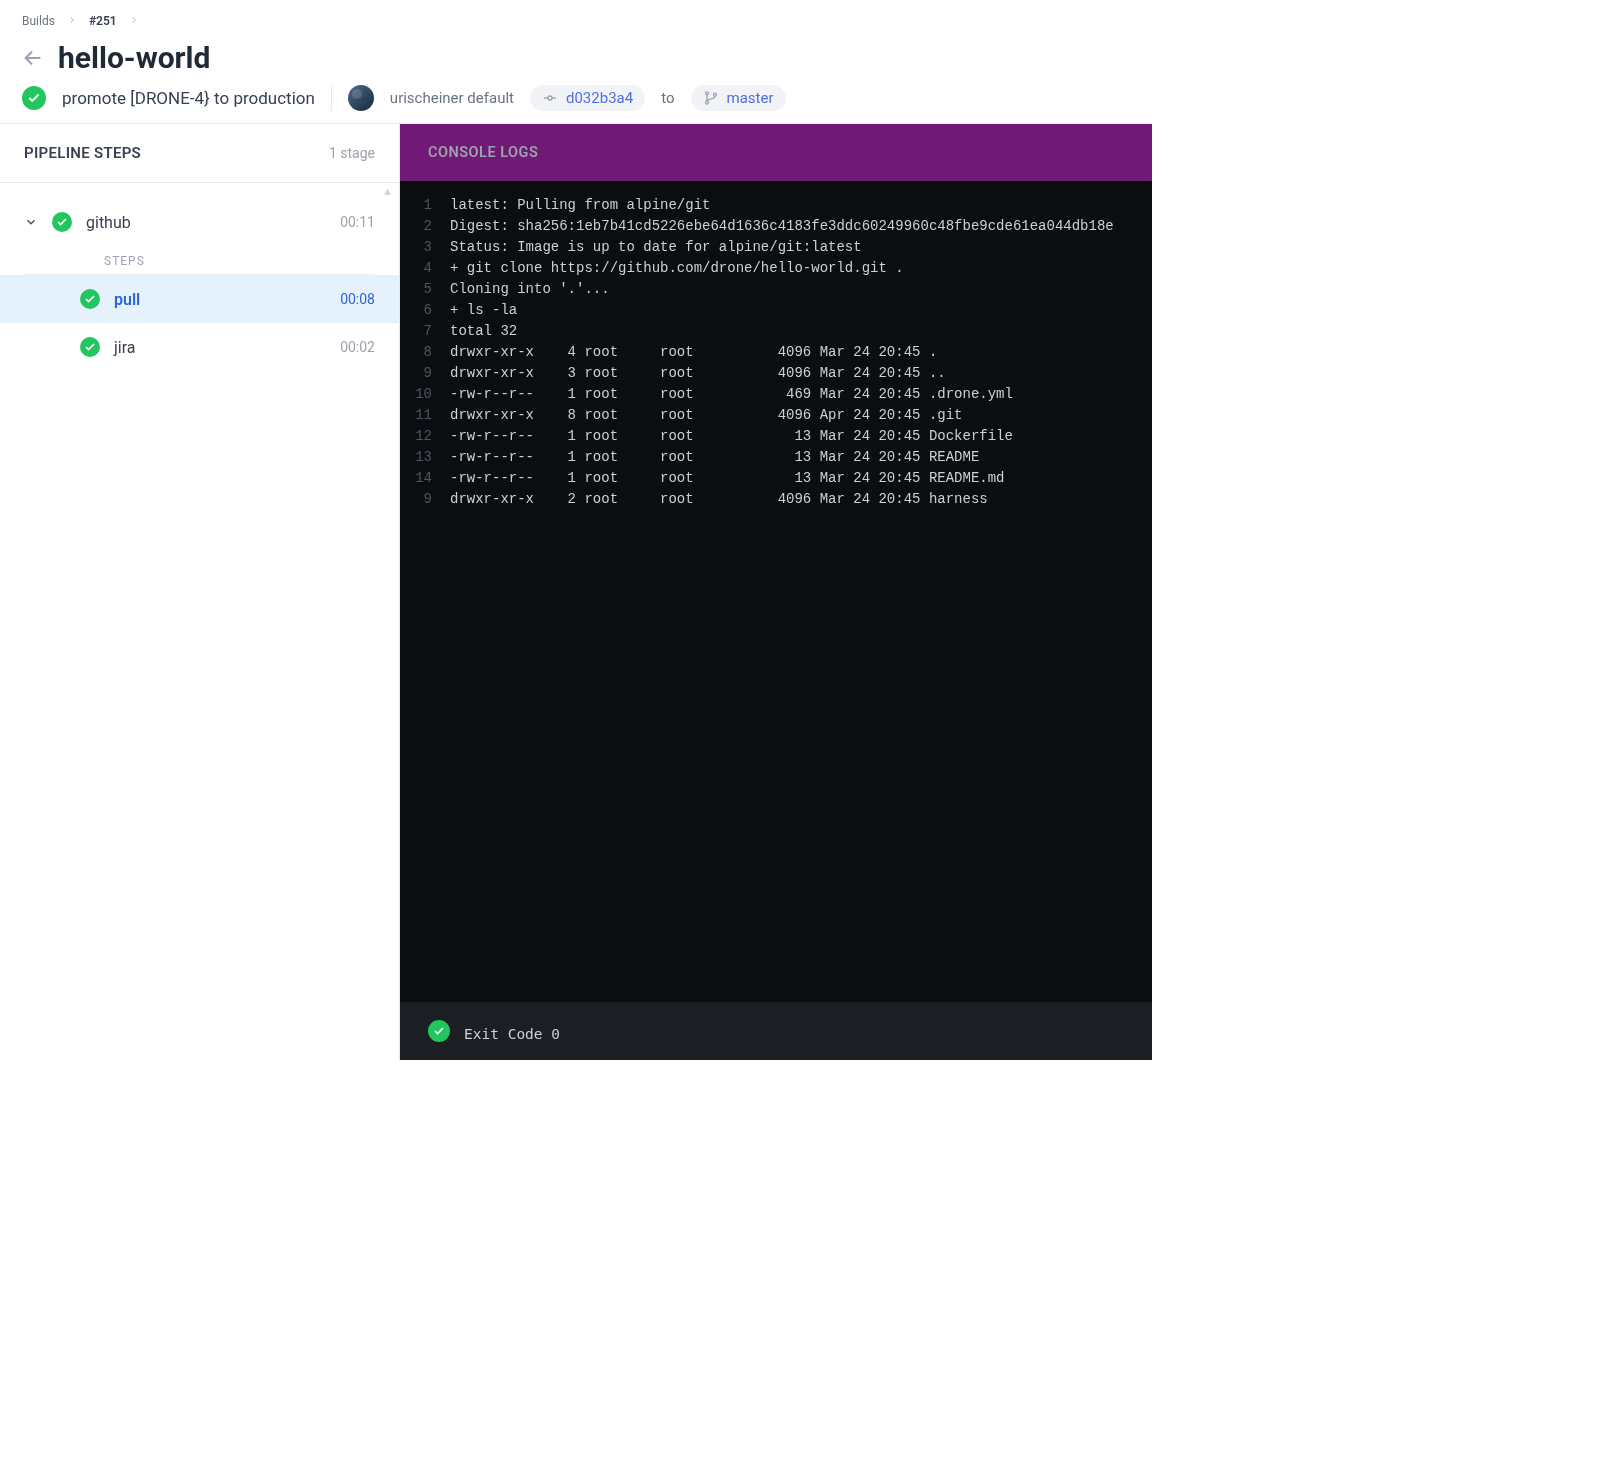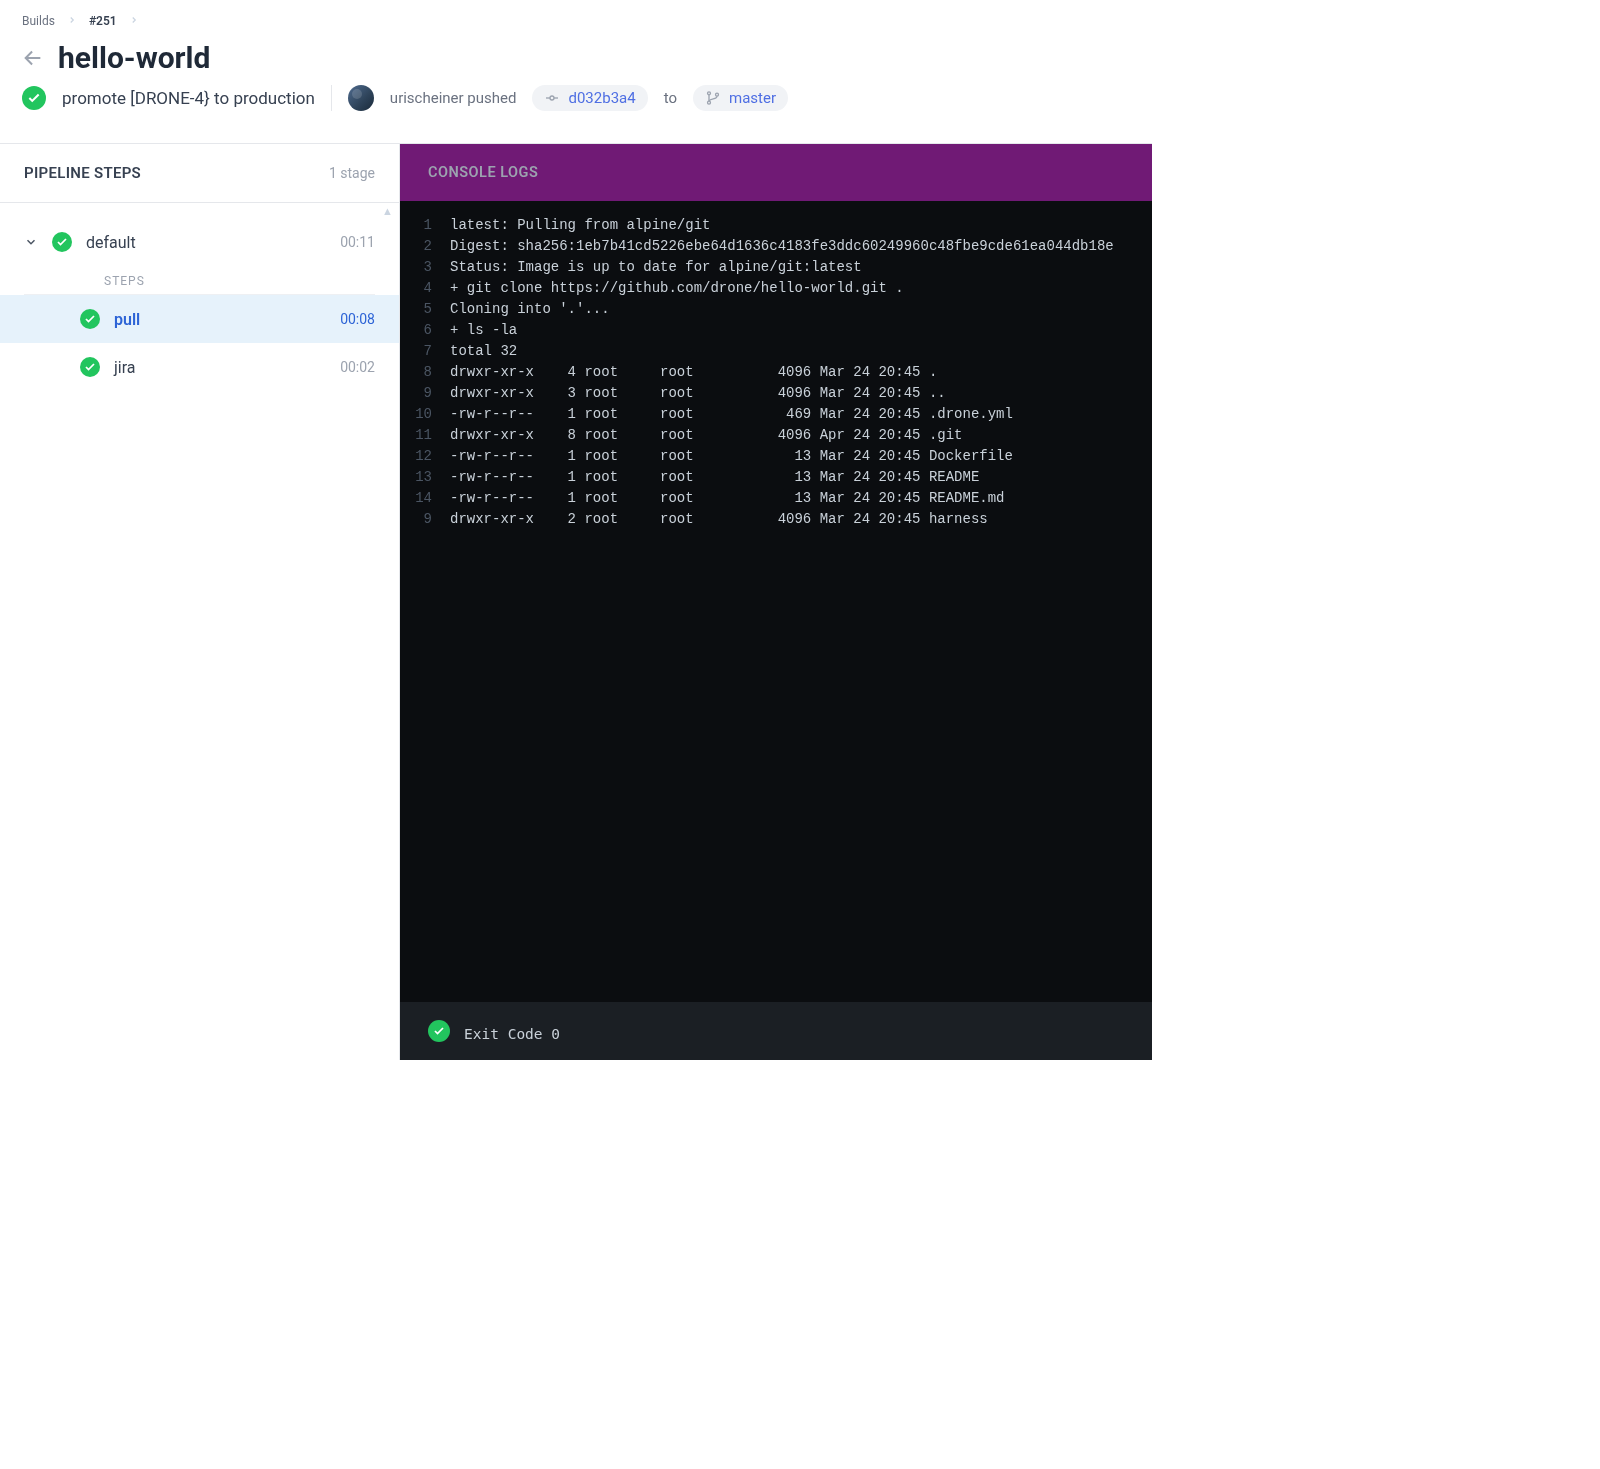--- a/index.html
+++ b/index.html
@@ -20,21 +20,21 @@
   .crumbs .link { color:#6b7280; cursor:pointer; }
   .crumbs .chev { color:#cbd5e1; margin:0 2px; }
   .crumbs .cur { font-weight:600; color:#374151; }
 
   
   .title-row { display:flex; align-items:center; gap:14px; padding: 6px 22px 10px; }
   .back-arrow { color:#9ca3af; cursor:pointer; display:flex; }
   h1.page-title { font-size:30px; font-weight:700; color:#1f2937; }
 
   
-  .sub-row { display:flex; align-items:center; gap:16px; padding:0 22px 32px; }
+  .sub-row { display:flex; align-items:center; gap:16px; padding:0 22px 12px; }
   .status-ic { width:24px; height:24px; border-radius:50%; background:#22c55e; display:flex; align-items:center; justify-content:center; flex-shrink:0; }
   .status-ic svg { width:14px; height:14px; }
   .commit-msg { font-size:17px; color:#374151; }
   .divider { width:1px; height:26px; background:#e5e7eb; }
   .avatar { width:26px; height:26px; border-radius:50%; background:linear-gradient(135deg,#4f6b8f 0%, #2d4258 60%, #1a2a3a 100%); position:relative; }
   .avatar::after { content:""; position:absolute; top:4px; left:4px; width:10px; height:10px; border-radius:50%; background:rgba(255,255,255,.15); }
   .actor { font-size:15px; color:#6b7280; }
   .pill { display:inline-flex; align-items:center; gap:8px; background:#f1f3f6; border-radius:16px; padding:4px 12px; font-size:15px; }
   .pill .pill-link { color:#4f6fe3; }
   .pill .pill-ic { color:#9ca3af; display:flex; }
@@ -109,21 +109,21 @@
 
   <div class="sub-row">
     <span class="status-ic">
       <svg viewBox="0 0 24 24" fill="none" stroke="#fff" stroke-width="3.5">
             <polyline points="20 6 9 17 4 12"></polyline>
           </svg>
     </span>
     <span class="commit-msg">promote [DRONE-4} to production</span>
     <span class="divider"></span>
     <span class="avatar"></span>
-    <span class="actor">urischeiner pushed</span>
+    <span class="actor">urischeiner default</span>
     <span class="pill">
       <span class="pill-ic">
         <svg width="16" height="16" viewBox="0 0 24 24" fill="none" stroke="currentColor" stroke-width="2">
               <circle cx="12" cy="12" r="3"></circle>
               <line x1="3" y1="12" x2="9" y2="12"></line>
               <line x1="15" y1="12" x2="21" y2="12"></line>
             </svg>
       </span>
       <span class="pill-link">d032b3a4</span>
     </span>
@@ -156,21 +156,21 @@
         <span class="chev2">
           <svg width="14" height="14" viewBox="0 0 24 24" fill="none" stroke="currentColor" stroke-width="2.5">
                 <polyline points="6 9 12 15 18 9"></polyline>
               </svg>
         </span>
         <span class="ic-sm">
           <svg viewBox="0 0 24 24" fill="none" stroke="#fff" stroke-width="3.5">
                 <polyline points="20 6 9 17 4 12"></polyline>
               </svg>
         </span>
-        <span class="name">default</span>
+        <span class="name">github</span>
         <span class="dur">00:11</span>
       </div>
 
       <div class="steps-label">STEPS</div>
 
       <div id="steps-container">
             <div class="step active">
               <span class="ic-sm">
                 <svg viewBox="0 0 24 24" fill="none" stroke="#fff" stroke-width="3.5">
                   <polyline points="20 6 9 17 4 12"></polyline>

